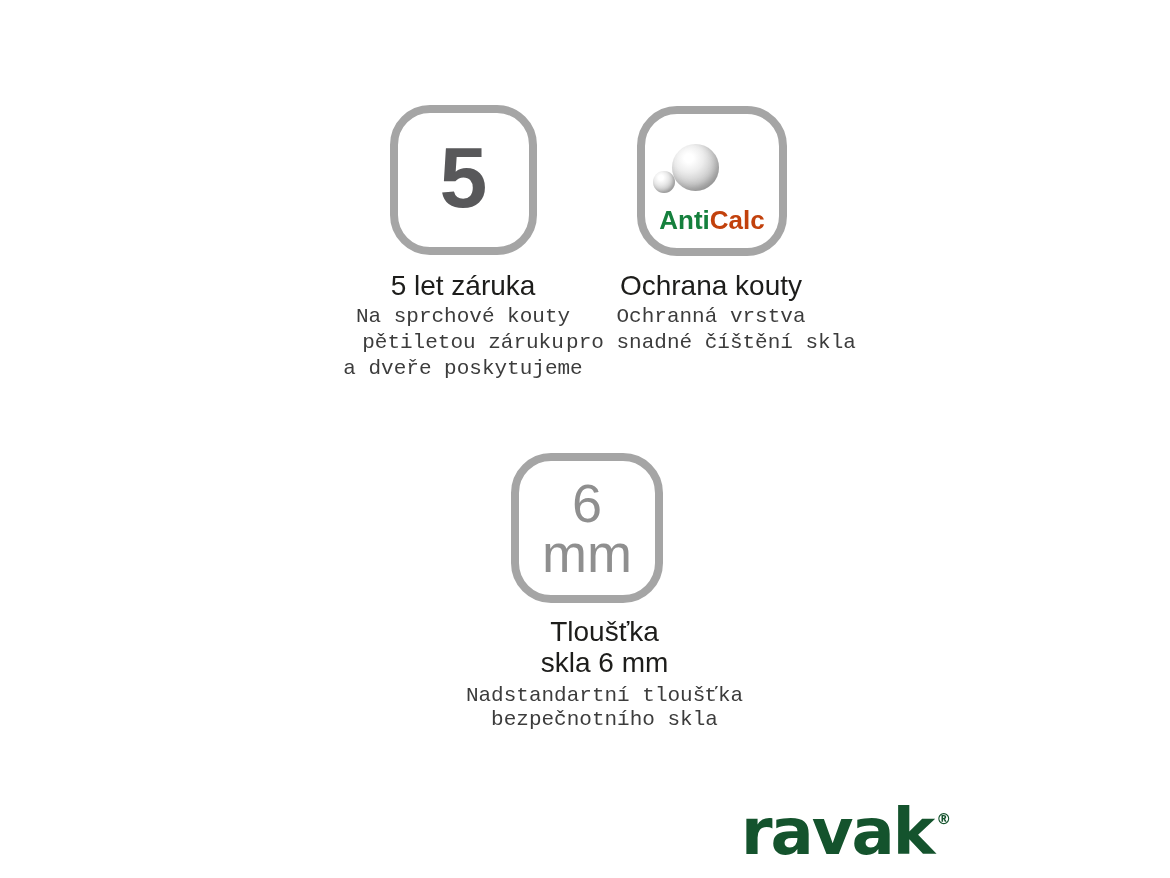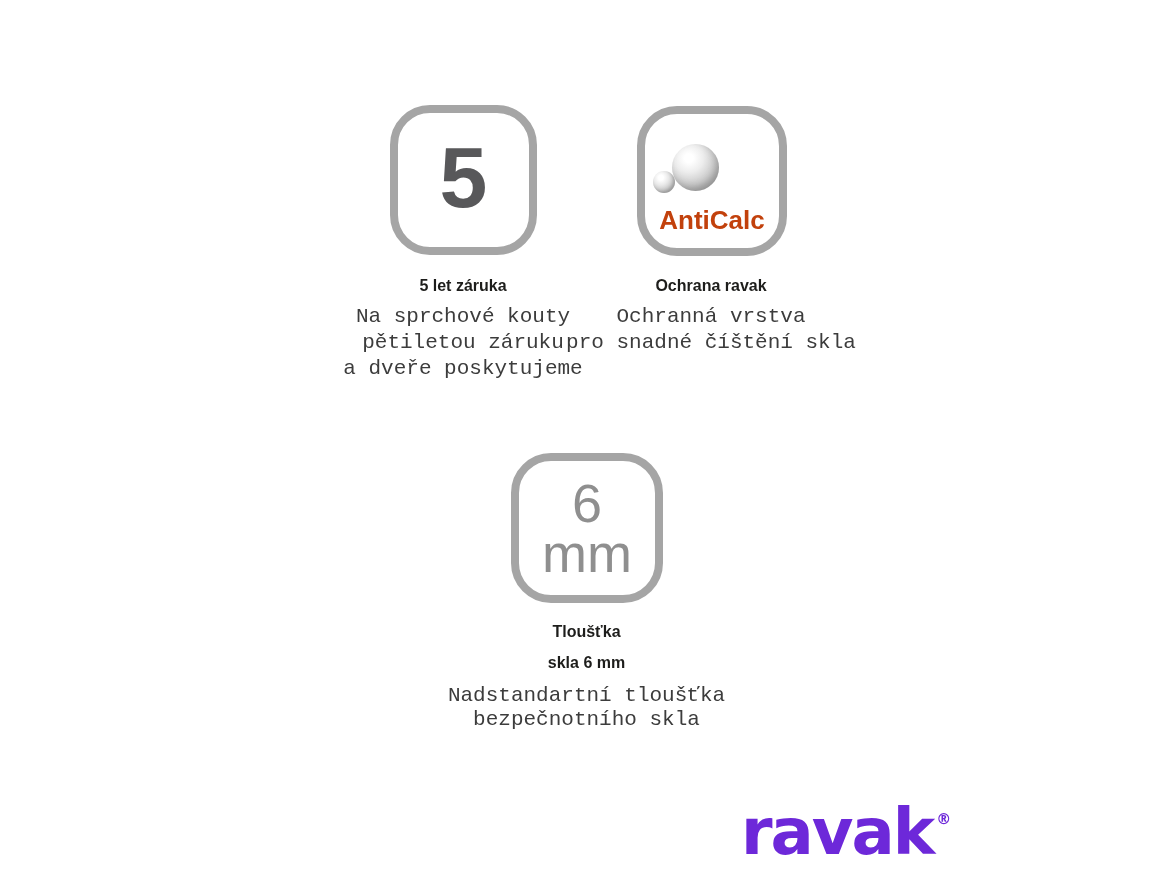--- a/index.html
+++ b/index.html
@@ -37,48 +37,48 @@
   .sphere-sm {
     left: 8px; top: 57px; width: 22px; height: 22px;
     background: radial-gradient(circle at 36% 30%, #ffffff 12%, #e9e9e9 36%, #c3c3c3 66%, #989898 95%);
     box-shadow: inset -2px -2px 3px rgba(110,110,110,0.35);
   }
   .anticalc-label {
     position: absolute; left: 0; right: 0; bottom: 14px;
     text-align: center; font-weight: bold; font-size: 26px;
     line-height: 28px; white-space: nowrap;
   }
-  .anti { color: #c2410c; }
+  .anti { color: #15803d; }
   .calc { color: #c2410c; }
 
   .f3 .badge { left: 511px; top: 453px; width: 152px; height: 150px;
                display: flex; flex-direction: column; align-items: center; justify-content: center; }
   .mm-line {
     font-size: 54px; line-height: 50px; color: #8f8f8f;
     font-weight: normal; text-align: center;
   }
 
   
   .caption { position: absolute; text-align: center; color: #3c3c3c; }
   .f1 .caption { left: 303px; top: 271px; width: 320px; }
   .f2 .caption { left: 541px; top: 271px; width: 340px; }
-  .f3 .caption { left: 426px; top: 616px; width: 321px; }
+  .f3 .caption { left: 444px; top: 616px; width: 321px; }
   .title {
-    font-size: 16px; line-height: 29px; font-weight: bold;
+    font-size: 28px; line-height: 29px; font-weight: normal;
     color: #1d1d1b; margin-bottom: 4px;
   }
   .f3 .title { line-height: 31px; margin-bottom: 0; }
   .f3 .title + .title { margin-bottom: 6px; }
   .line { font-size: 21px; line-height: 26px; font-family: Liberation Mono, monospace; }
   .f3 .line { line-height: 24px; }
 
   
   .logo {
     position: absolute; left: 741px; top: 800px;
-    color: #6d28d9; white-space: nowrap;
+    color: #14532d; white-space: nowrap;
     font-family: "DejaVu Sans", "Liberation Sans", sans-serif;
   }
   .brand {
     font-size: 64px; font-weight: bold; letter-spacing: -2px; line-height: 64px;
   }
   .reg {
     font-size: 15px; font-weight: bold;
     position: relative; top: -30px; left: 3px;
   }
 </style>
@@ -99,21 +99,21 @@
     </div>
   </section>
 
   <section class="feature f2">
     <div class="badge">
       <span class="sphere sphere-lg"></span>
       <span class="sphere sphere-sm"></span>
       <span class="anticalc-label"><span class="anti">Anti</span><span class="calc">Calc</span></span>
     </div>
     <div class="caption">
-      <div class="title">Ochrana ravak</div>
+      <div class="title">Ochrana kouty</div>
       <p class="line">Ochranná vrstva</p>
       <p class="line">pro snadné číštění skla</p>
     </div>
   </section>
 
   <section class="feature f3">
     <div class="badge">
       <div class="mm-line">6</div>
       <div class="mm-line">mm</div>
     </div>

